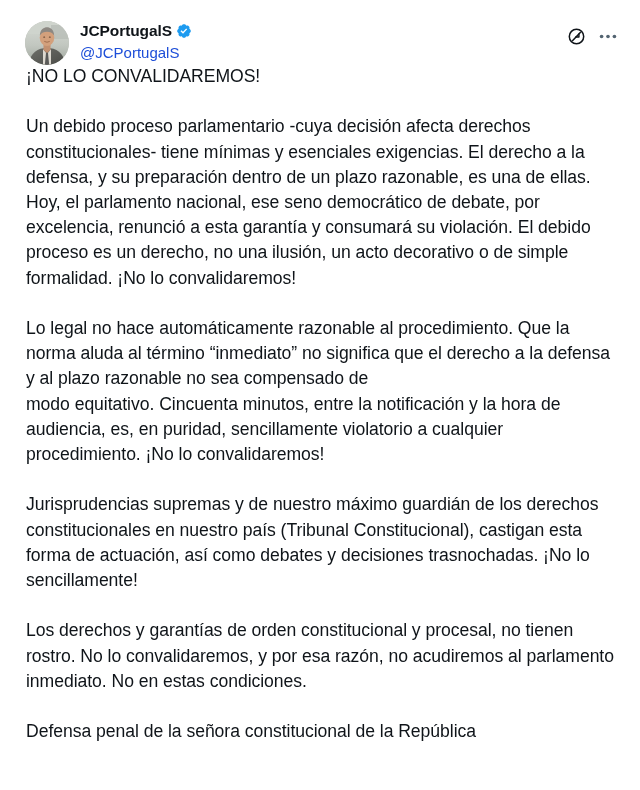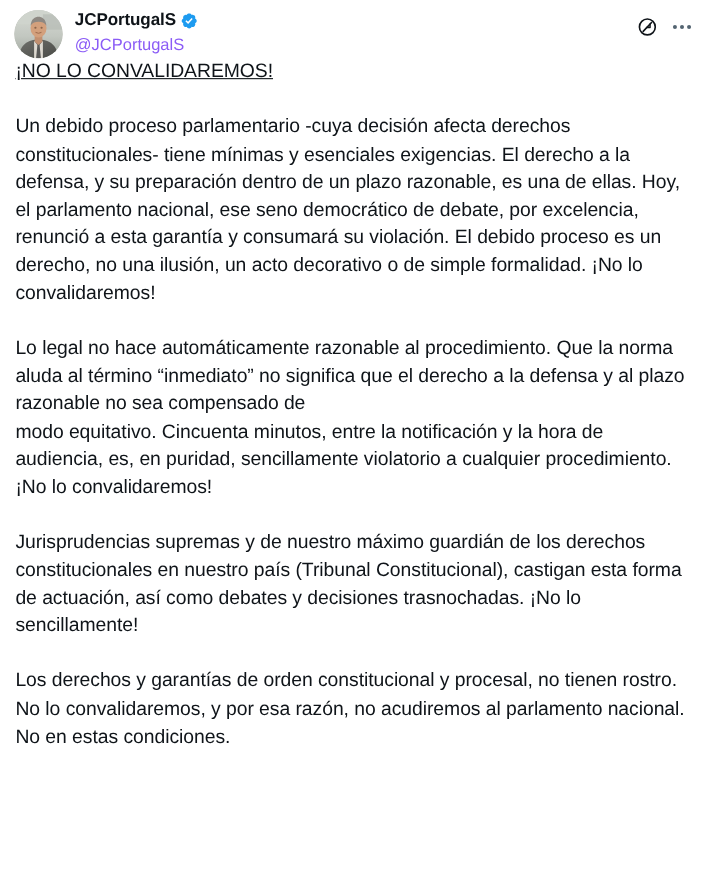--- a/index.html
+++ b/index.html
@@ -14,21 +14,21 @@
     font-family: "Liberation Sans", sans-serif;
     color: #0f1419;
     -webkit-font-smoothing: antialiased;
   }
 
   .tweet {
     position: relative;
     width: 640px;
     height: 656px;
     box-sizing: border-box;
-    padding: 0;
+    padding: 12px;
     background: #ffffff;
   }
 
   
   .tweet-header {
     position: relative;
     display: flex;
     align-items: flex-start;
     padding: 9px 12px 0 13px;
     height: 52px;
@@ -72,21 +72,21 @@
   .verified-badge {
     margin-left: 4px;
     width: 16px;
     height: 16px;
     flex: 0 0 16px;
     display: inline-block;
   }
 
   .handle {
     font-size: 15px;
-    color: #8b5cf6;
+    color: #1d4ed8;
     line-height: 21px;
     margin-top: 1px;
     white-space: nowrap;
   }
 
   
   .header-actions {
     position: absolute;
     top: 15px;
     right: 9px;
@@ -123,21 +123,20 @@
   }
   .para-gap {
     height: 25.2px;
   }
 
   .headline {
     margin: 0;
     font-size: 17.6px;
     line-height: 25.2px;
     font-weight: normal;
-    text-decoration: underline;
   }
 
   .signature-line {
     margin: 0;
     white-space: pre-wrap;
   }
 
   .first-para-top { margin-top: 0; }
 </style>
 </head>
@@ -228,19 +227,20 @@
 
     <p class="para">Lo legal no hace automáticamente razonable al procedimiento. Que la norma aluda al término “inmediato” no significa que el derecho a la defensa y al plazo razonable no sea compensado de
 modo equitativo. Cincuenta minutos, entre la notificación y la hora de audiencia, es, en puridad, sencillamente violatorio a cualquier procedimiento. ¡No lo convalidaremos!</p>
 
     <div class="para-gap"></div>
 
     <p class="para">Jurisprudencias supremas y de nuestro máximo guardián de los derechos constitucionales en nuestro país (Tribunal Constitucional), castigan esta forma de actuación, así como debates y decisiones trasnochadas. ¡No lo sencillamente!</p>
 
     <div class="para-gap"></div>
 
-    <p class="para">Los derechos y garantías de orden constitucional y procesal, no tienen rostro. No lo convalidaremos, y por esa razón, no acudiremos al parlamento nacional. No en estas condiciones.</p>
-
-    <div class="para-gap"></div>
-
+    <p class="para">Los derechos y garantías de orden constitucional y procesal, no tienen rostro. No lo convalidaremos, y por esa razón, no acudiremos al parlamento inmediato. No en estas condiciones.</p>
+
+    <div class="para-gap"></div>
+
+    <p class="signature-line">Defensa penal de la señora constitucional de la República</p>
   </div>
 
 </div>
 
 </body></html>

